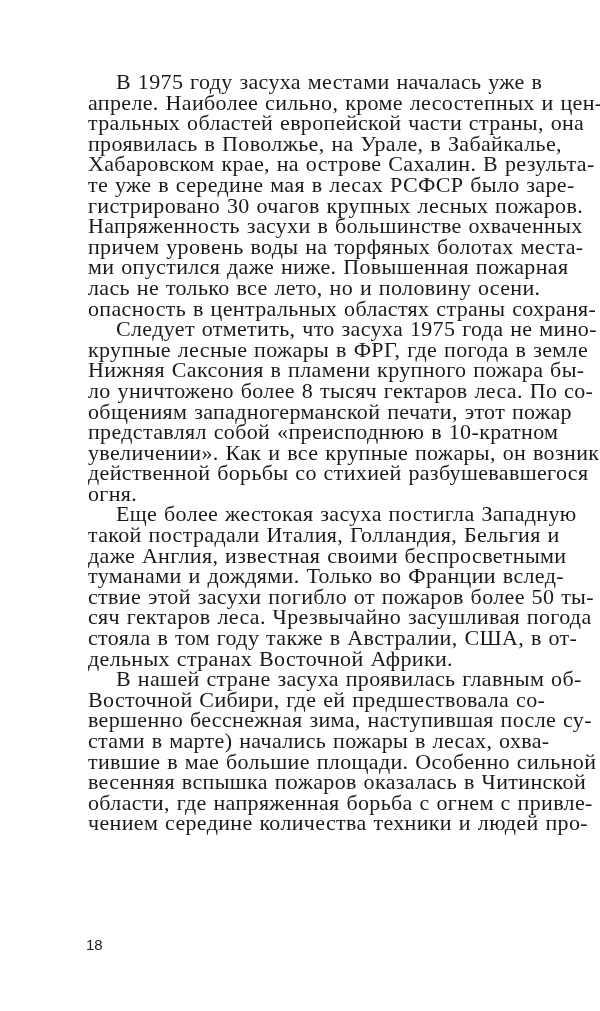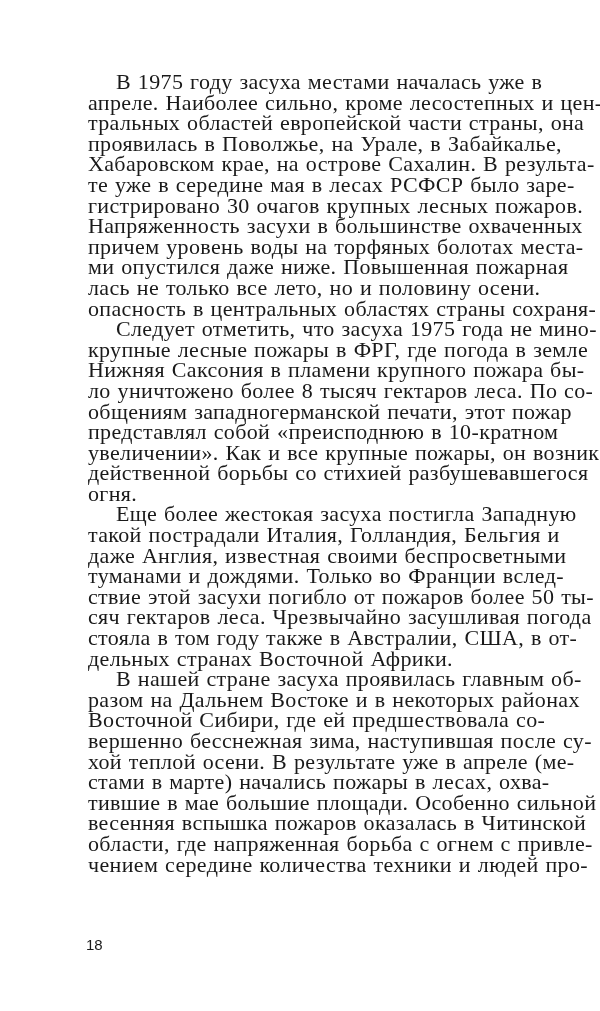--- a/index.html
+++ b/index.html
@@ -61,24 +61,22 @@
       <span class="line">такой пострадали Италия, Голландия, Бельгия и</span>
       <span class="line">даже Англия, известная своими беспросветными</span>
       <span class="line">туманами и дождями. Только во Франции вслед-</span>
       <span class="line">ствие этой засухи погибло от пожаров более 50 ты-</span>
       <span class="line">сяч гектаров леса. Чрезвычайно засушливая погода</span>
       <span class="line">стояла в том году также в Австралии, США, в от-</span>
       <span class="line last">дельных странах Восточной Африки.</span>
     </p>
     <p class="para">
       <span class="line">В нашей стране засуха проявилась главным об-</span>
-      <span class="line">разом на Дальнем Востоке и в некоторых районах</span>
       <span class="line">Восточной Сибири, где ей предшествовала со-</span>
       <span class="line">вершенно бесснежная зима, наступившая после су-</span>
-      <span class="line">хой теплой осени. В результате уже в апреле (ме-</span>
       <span class="line">стами в марте) начались пожары в лесах, охва-</span>
       <span class="line">тившие в мае большие площади. Особенно сильной</span>
       <span class="line">весенняя вспышка пожаров оказалась в Читинской</span>
       <span class="line">области, где напряженная борьба с огнем с привле-</span>
       <span class="line">чением середине количества техники и людей про-</span>
     </p>
   </div>
 <div class="pagenum">18</div>
 
 </body></html>

